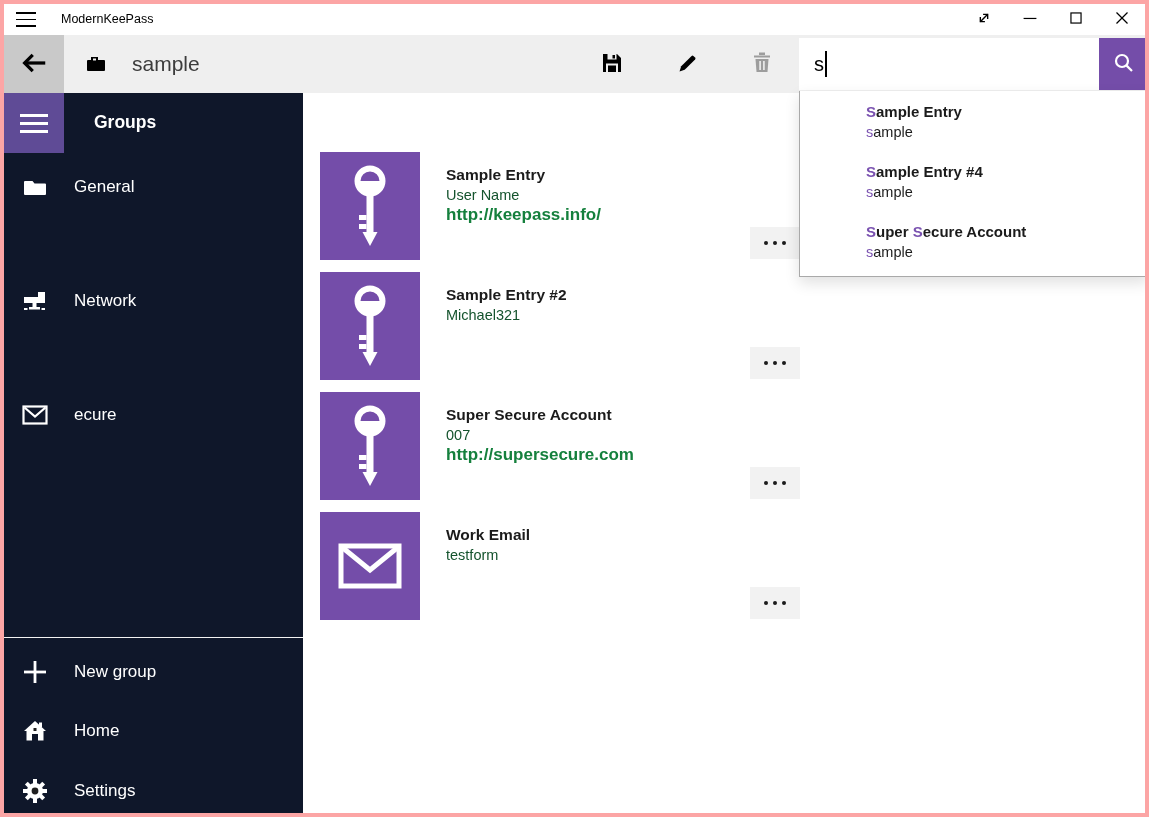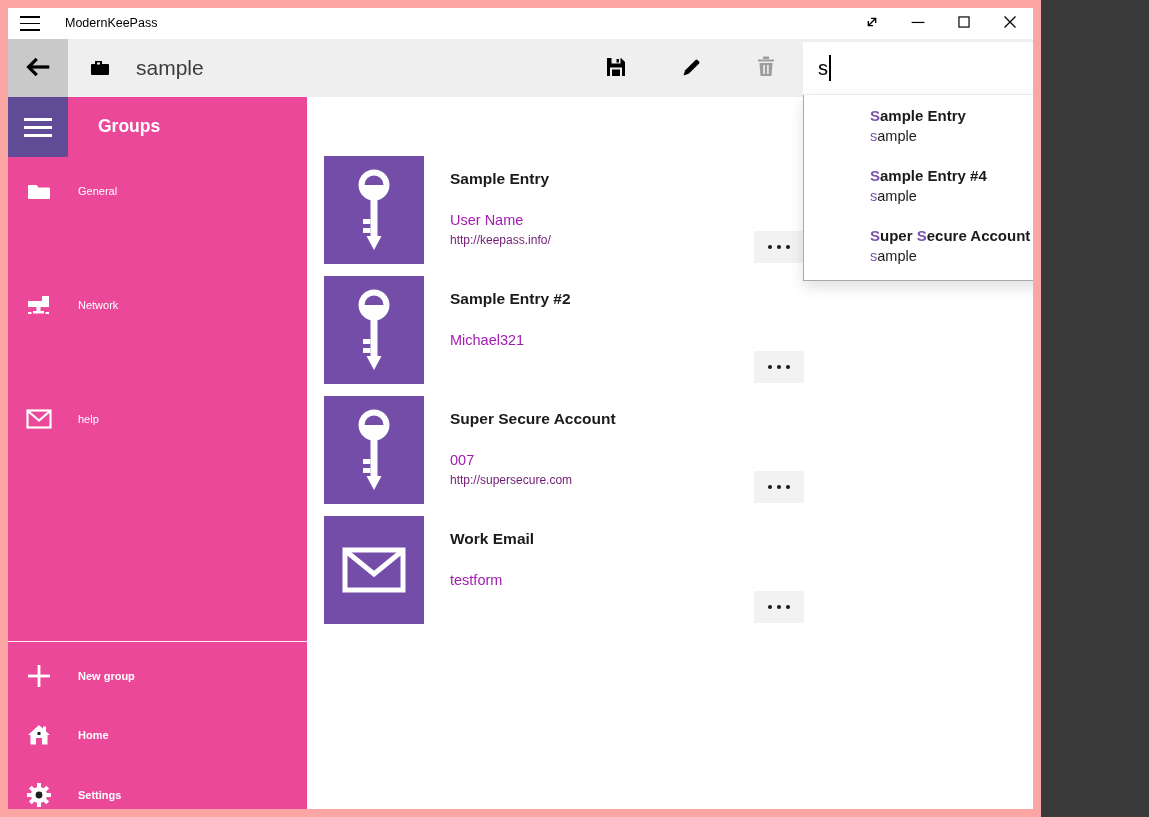--- a/index.html
+++ b/index.html
@@ -1,20 +1,20 @@
 <!DOCTYPE html>
 <html><head>
 <meta charset="utf-8">
 <style>
   * { margin:0; padding:0; box-sizing:border-box; }
   html,body { background:#3a3a3a; }
   body { font-family:"Liberation Sans", sans-serif; }
   .window {
-    position:relative; width:1041px; height:817px;
-    border:8px solid #fca5a5; background:#fff; overflow:hidden;
+    position:relative; width:1149px; height:817px;
+    border:4px solid #fca5a5; background:#fff; overflow:hidden;
   }
   
   .titlebar { position:absolute; left:0; top:0; right:0; height:31px; background:#fff; }
   .tb-hamburger { position:absolute; left:12px; top:8px; width:20px; height:15px; display:flex; flex-direction:column; justify-content:space-between; cursor:pointer; }
   .tb-hamburger i { display:block; height:1.7px; background:#000; }
   .tb-title { position:absolute; left:57px; top:0; height:31px; line-height:31px; font-size:12.5px; color:#000; }
   .tb-controls { position:absolute; right:0; top:0; height:31px; display:flex; }
   .tb-btn { width:46px; height:31px; display:flex; align-items:center; justify-content:center; background:transparent; border:none; }
   
   .appbar { position:absolute; left:0; top:31px; right:0; height:58px; background:#efefef; }
@@ -29,38 +29,38 @@
   .caret { width:1.5px; height:26px; background:#000; margin-left:1px; }
   .search-btn { width:50px; height:52px; background:#744da9; border:none; display:flex; align-items:center; justify-content:center; }
   
   .popup { position:absolute; left:795px; top:87px; width:350px; background:#fff; border:1px solid #a9a9a9; border-top:none; padding:11px 0 14px 66px; z-index:30; box-shadow:0 6px 14px rgba(0,0,0,0.12); }
   .sug-item { margin-bottom:20px; cursor:pointer; }
   .sug-item:last-child { margin-bottom:0; }
   .sug-title { font-size:15px; font-weight:bold; color:#1b1b1b; line-height:20px; }
   .sug-sub { font-size:14.5px; color:#1b1b1b; line-height:20px; }
   .hl { color:#7a52b0; }
   
-  .sidebar { position:absolute; left:0; top:89px; width:299px; bottom:0; background:#ec4899;padding-left:45px; }
+  .sidebar { position:absolute; left:0; top:89px; width:299px; bottom:0; background:#0f172a;padding-left:45px; }
   .sb-hamburger { position:absolute; left:0; top:0; width:60px; height:60px; background:#5f4b96; border:none; display:flex; align-items:center; justify-content:center; }
   .sb-hamburger .bars { width:28px; height:19px; display:flex; flex-direction:column; justify-content:space-between; }
   .sb-hamburger .bars i { display:block; height:3px; background:#fff; }
   .sb-header { position:absolute; left:90px; top:19px; font-size:17.5px; font-weight:bold; color:#fff; }
   .sb-item { position:absolute; left:0; width:100%; height:57px; background:transparent; border:none; display:flex; align-items:center; cursor:pointer; text-align:left; }
   .sb-item .ic { width:26px; margin-left:18px; display:flex; justify-content:center; }
-  .sb-item .lbl { margin-left:26px; font-size:11px; color:#fff; }
-  .sb-item.action .lbl { font-weight:bold; }
+  .sb-item .lbl { margin-left:26px; font-size:17px; color:#fff; }
+  .sb-item.action .lbl { font-weight:normal; }
   .sb-sep { position:absolute; left:0; top:544px; width:100%; height:1px; background:#f2f2f2; }
   
   .main { position:absolute; left:299px; top:89px; right:0; bottom:0; background:#fff; }
   .entry { position:absolute; left:17px; width:800px; height:108px; cursor:pointer; }
   .tile { position:absolute; left:0; top:0; width:100px; height:108px; background:#744da9; display:flex; align-items:center; justify-content:center; }
   .entry-text { position:absolute; left:126px; top:0; }
   .entry-title { font-size:15.5px; font-weight:bold; color:#1b1b1b; line-height:20px; margin-top:13px; }
-  .entry-user  { font-size:14.5px; color:#a21caf; line-height:20px; margin-top:21px; }
-  .entry-url   { font-size:12px; color:#701a75; line-height:20px; }
+  .entry-user  { font-size:14.5px; color:#14532d; line-height:20px; }
+  .entry-url   { font-size:17px; color:#15803d; line-height:20px;font-weight:bold; }
   .more-btn { position:absolute; left:430px; top:75px; width:50px; height:32px; background:#f2f2f2; border:none; display:flex; align-items:center; justify-content:center; gap:5px; }
   .more-btn i { width:4px; height:4px; border-radius:50%; background:#1b1b1b; display:block; }
 </style>
 </head>
 <body>
 
 <div class="window">
 
   <div class="titlebar">
     <div class="tb-hamburger">
@@ -217,21 +217,21 @@
     </button>
     <button class="sb-item" style="top:293px">
       <span class="ic">
         <svg width="26" height="22" viewBox="0 0 26 22">
             <g stroke="#fff" stroke-width="2.2" fill="none">
               <rect x="1.5" y="2.5" width="23" height="17"></rect>
               <polyline points="2.5,3.5 13,12.5 23.5,3.5"></polyline>
             </g>
           </svg>
       </span>
-      <span class="lbl">help</span>
+      <span class="lbl">ecure</span>
     </button>
 
     <div class="sb-sep"></div>
 
     <button class="sb-item action" style="top:550px">
       <span class="ic">
         <svg width="26" height="26" viewBox="0 0 26 26">
             <g stroke="#fff" stroke-width="2.8">
               <line x1="13" y1="2" x2="13" y2="24"></line>
               <line x1="2" y1="13" x2="24" y2="13"></line>

